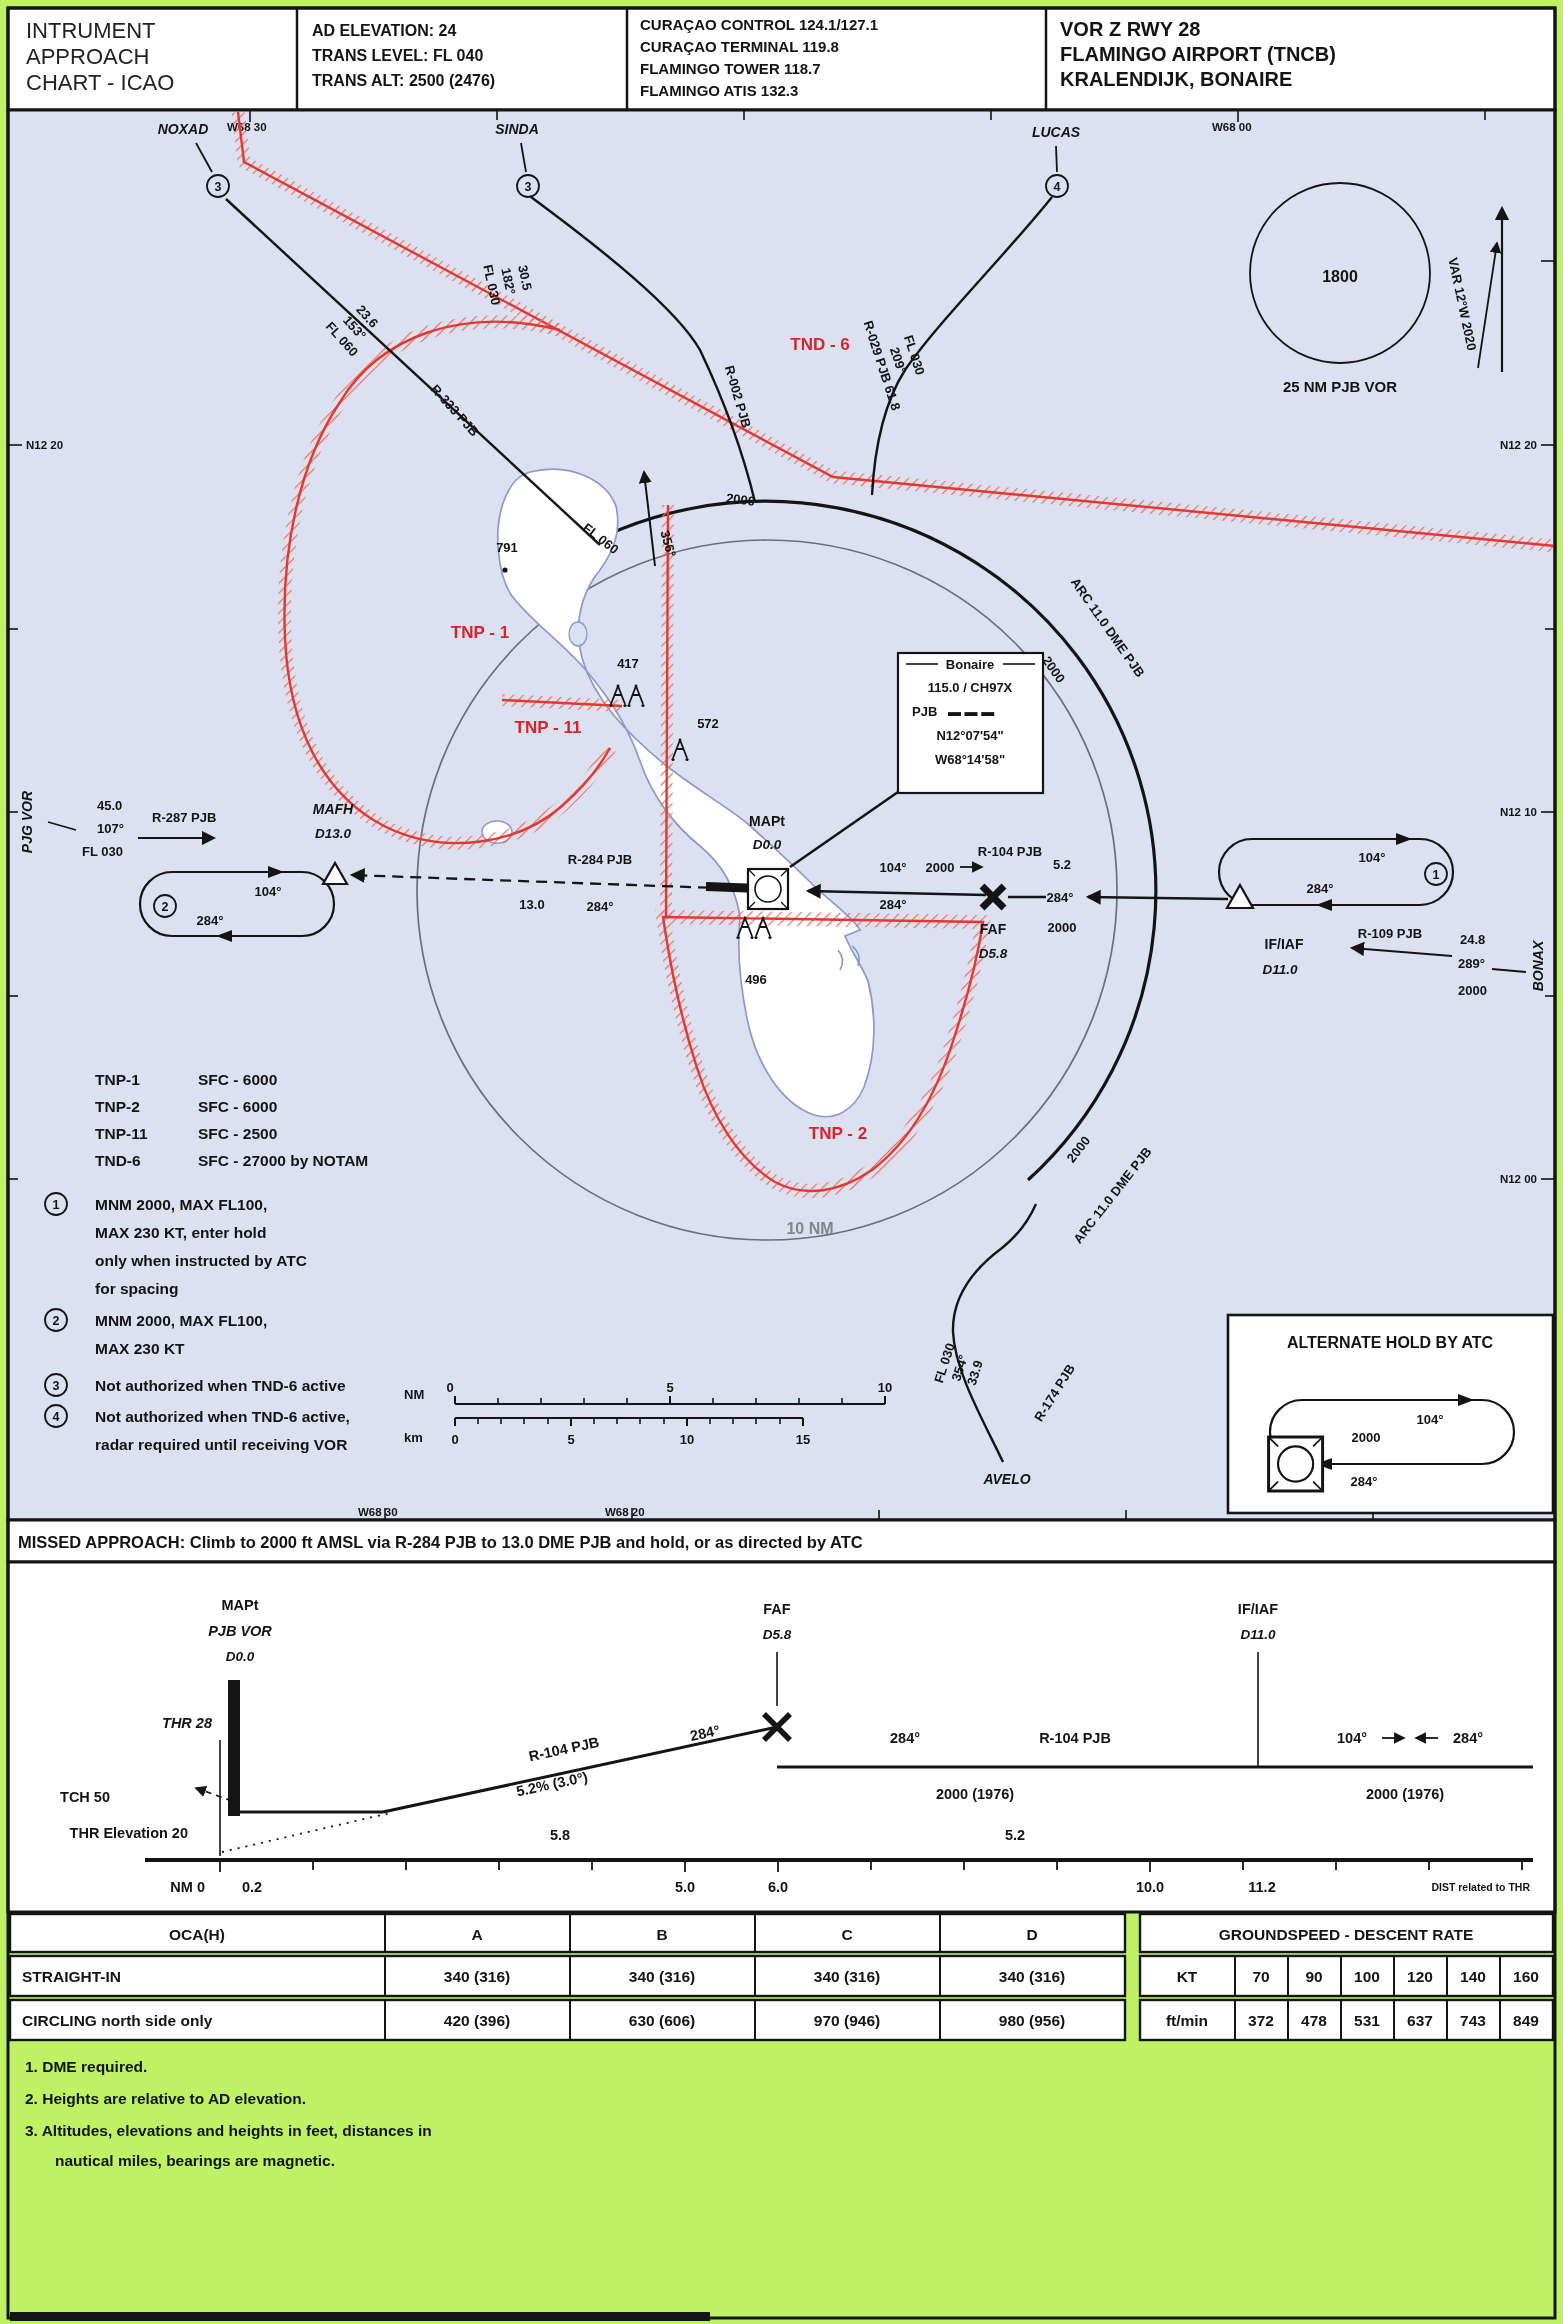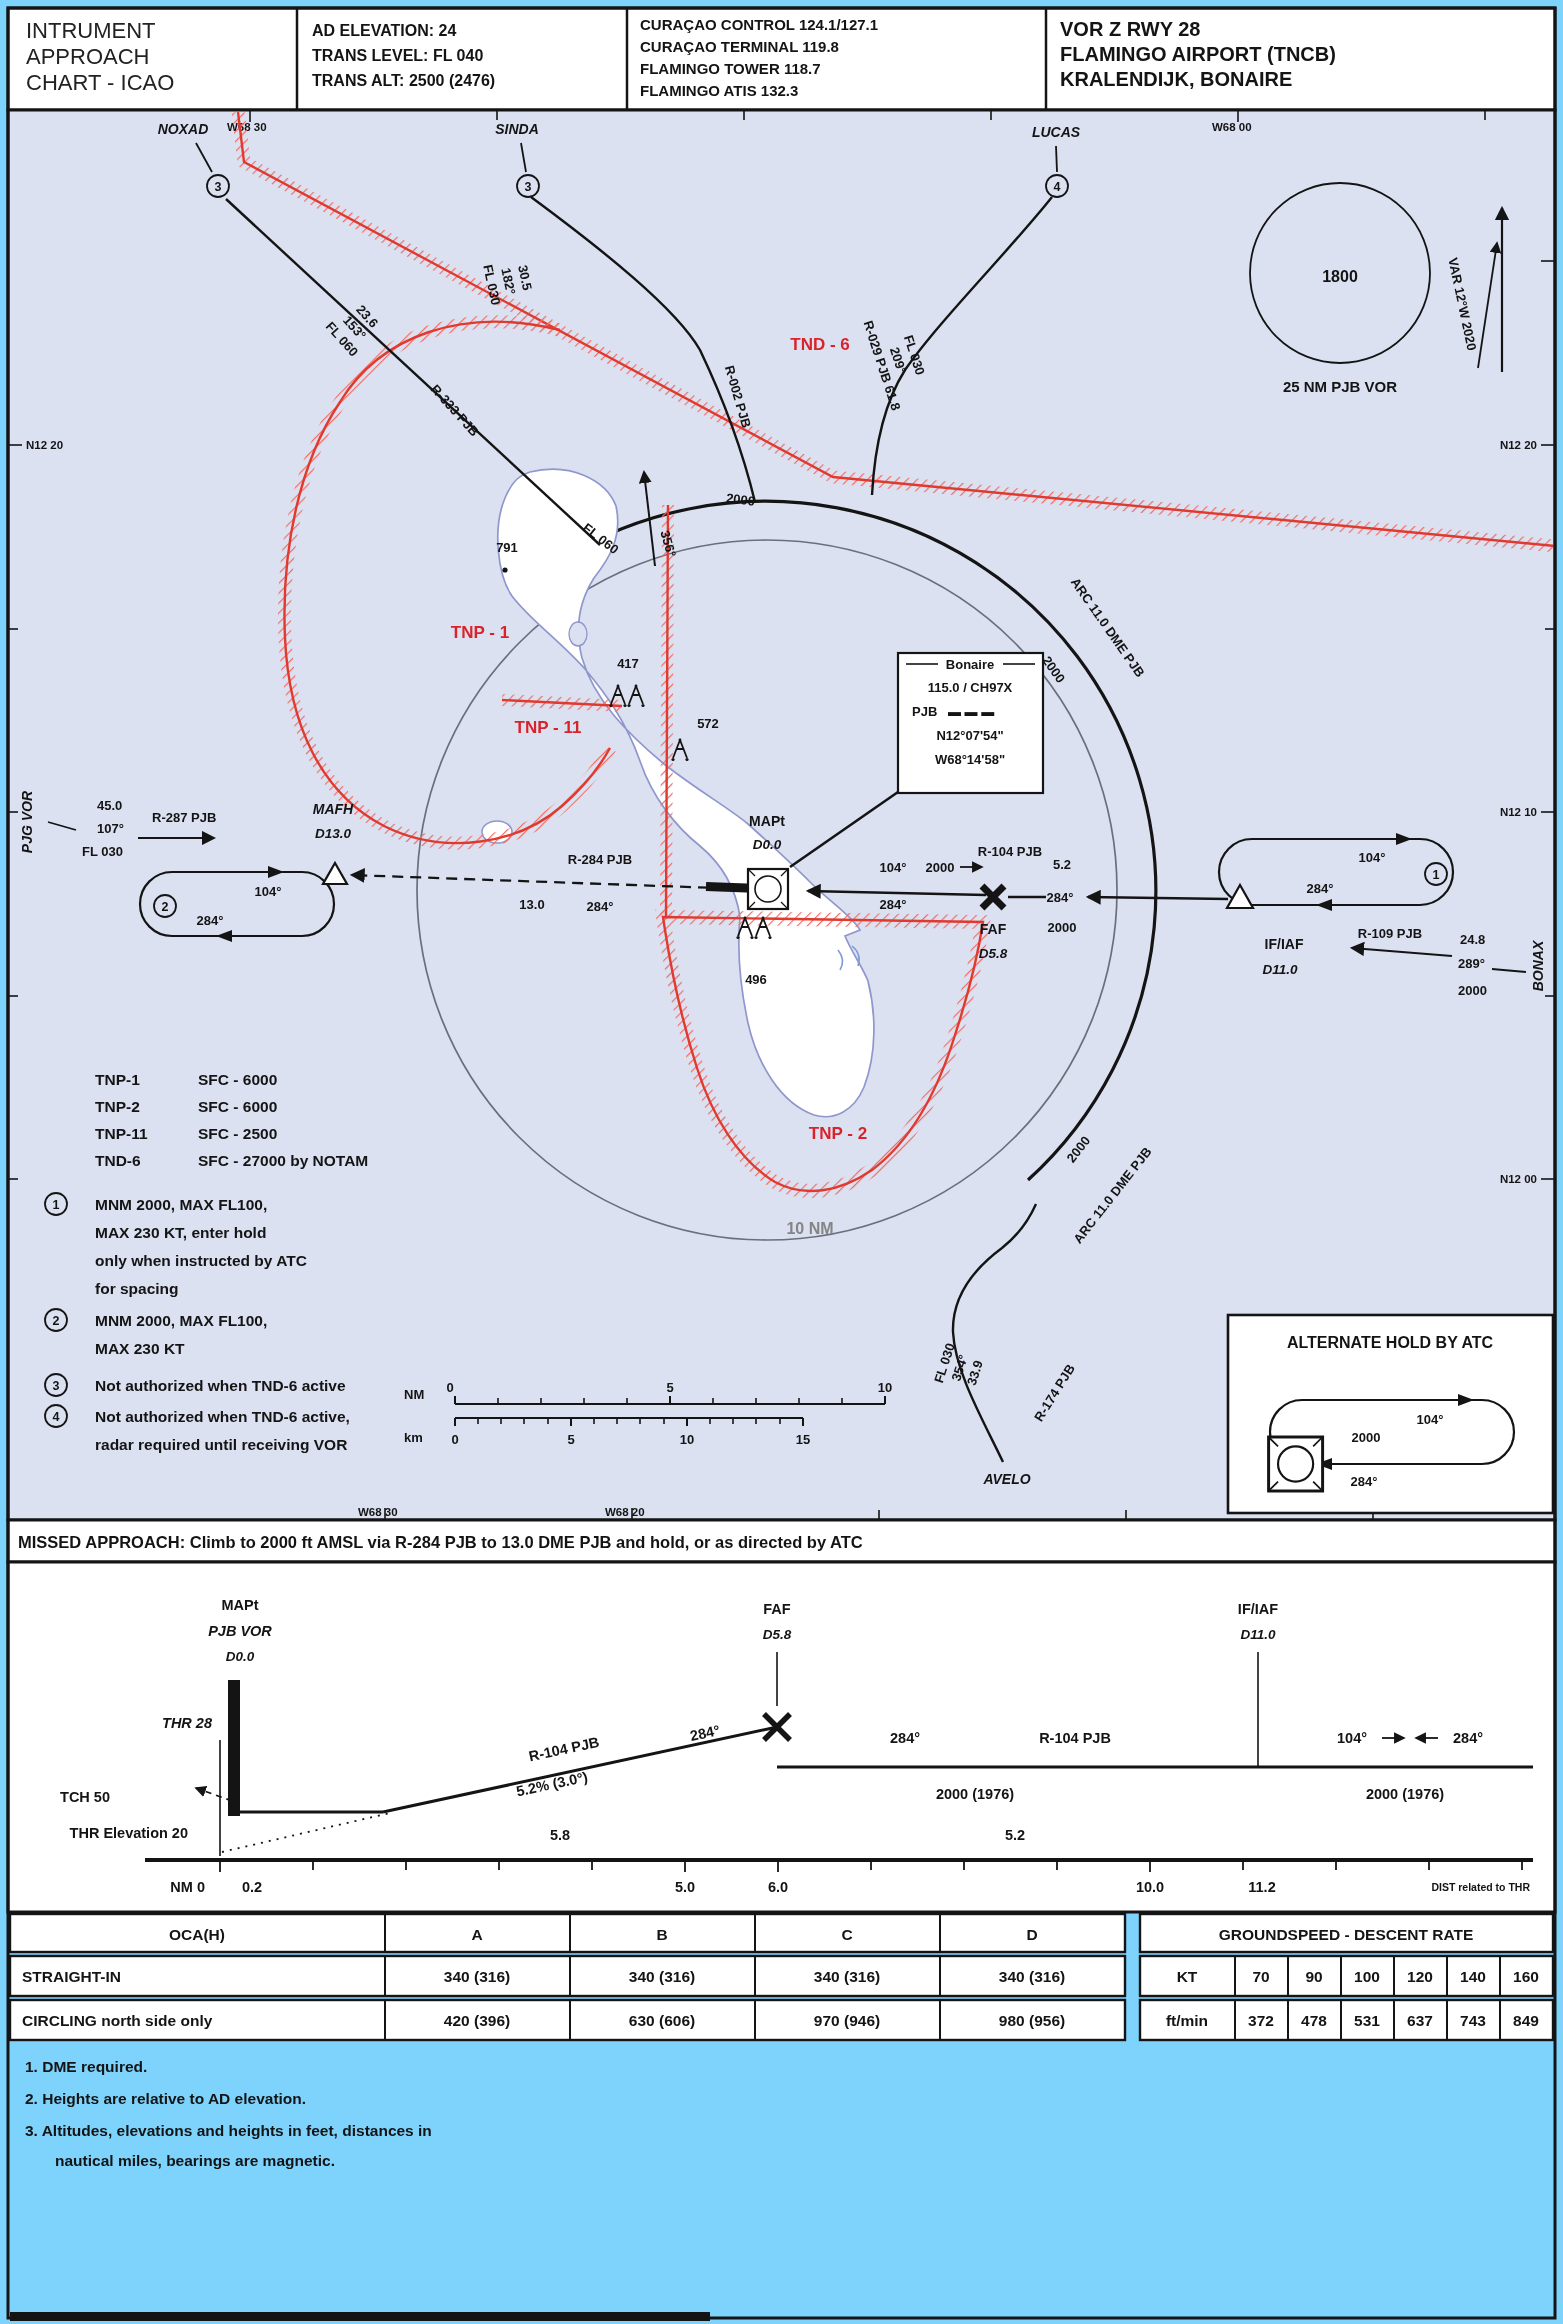--- a/index.html
+++ b/index.html
@@ -1,16 +1,16 @@
 <!DOCTYPE html>
 <html><head>
 <meta charset="utf-8">
 <style>
   html,body{margin:0;padding:0;background:#fff;}
-  .page{position:relative;width:1563px;height:2324px;background:#7dd3fc;font-family:"Liberation Sans",sans-serif;}
+  .page{position:relative;width:1563px;height:2324px;background:#bef264;font-family:"Liberation Sans",sans-serif;}
   svg text{font-family:"Liberation Sans",sans-serif;font-weight:bold;fill:#141414;}
   .hdr1{font-size:22px;font-weight:normal;fill:#222;}
   .hdr2{font-size:16px;}
   .hdr3{font-size:15px;font-weight:600;}
   .hdr4{font-size:20px;}
   .grat{font-size:11.5px;}
   .fix{font-size:14px;font-style:italic;}
   .dme{font-size:13.5px;font-style:italic;}
   .lbl{font-size:13px;}
   .lbl2{font-size:12.5px;}

